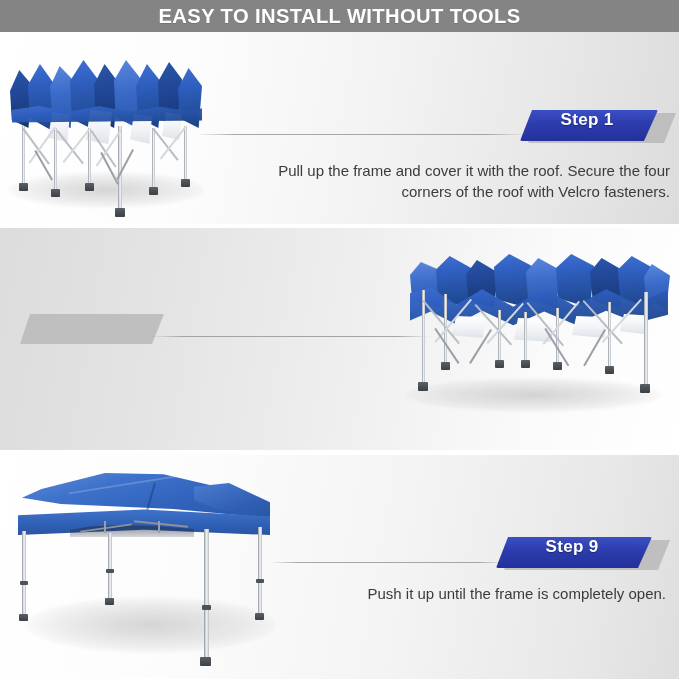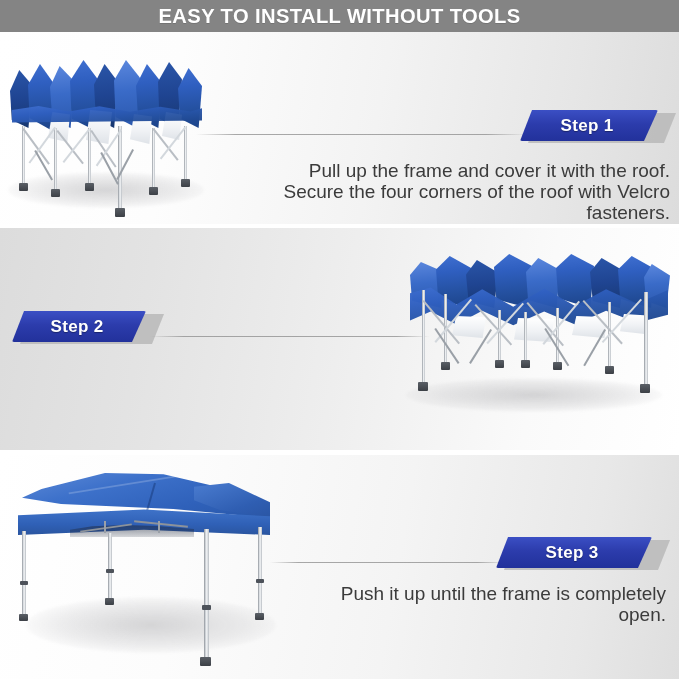--- a/index.html
+++ b/index.html
@@ -51,37 +51,37 @@
     position:absolute; top:3px; left:8px; height:30px; width:100%;
     background:#b8b8b8;
     clip-path:polygon(10px 0, 100% 0, calc(100% - 12px) 100%, 0 100%);
     opacity:.85;
   }
   .badge-body {
     position:absolute; top:0; left:0; height:31px; width:calc(100% - 10px);
     background:linear-gradient(180deg,#3b4fc4 0%,#2c3cac 45%,#22319b 100%);
     clip-path:polygon(12px 0, 100% 0, calc(100% - 14px) 100%, 0 100%);
     border-radius:2px;
-    display:flex; align-items:center; justify-content:center;
+    display:flex; justify-content:center;
   }
   .badge-label {
     color:#ffffff; font-size:17px; font-weight:bold;
     letter-spacing:.3px;
     text-shadow:0 1px 1px rgba(0,0,0,.35);
     transform:translateX(-2px);
   }
   #badge1 { left:520px; top:78px;  width:148px; }
   #badge2 { left:12px;  top:311px; width:144px; }
   #badge3 { left:496px; top:537px; width:166px; }
 
   
   .caption {
     position:absolute;
     color:#3b3b3b;
-    font-size:19px;
+    font-size:15px;
     line-height:21px;
   }
   #cap1 { left:270px; top:128px; width:400px; text-align:right; }
 
   
   .photo { position:absolute; }
   .stage { position:absolute; inset:0; }
 
   .shadow-ellipse {
     position:absolute;
@@ -193,23 +193,20 @@
 
   <div class="caption" id="cap1">Pull up the frame and cover it with the roof. Secure the four corners of the roof with Velcro fasteners.</div>
 </div>
 
 <div class="gap" id="gap1"></div>
 
 <div class="section" id="sec2">
 
   <div class="badge-wrap" id="badge2" style="top:83px;">
     <div class="badge-shadow"></div>
-    <div class="badge-body">
-      <span class="badge-label">Step 2</span>
-    </div>
   </div>
 
   <div class="connector" style="left:150px; top:108px; width:280px;"></div>
 
 
   <div class="photo" style="left:396px; top:14px; width:278px; height:176px;">
     <div class="stage">
       <div class="shadow-ellipse" style="left:10px; top:136px; width:256px; height:34px;"></div>
 
       <div class="peak lite" style="left:14px;  top:20px; width:34px; height:46px; clip-path:polygon(32% 0,100% 22%,92% 100%,6% 84%,0 28%);"></div>
@@ -307,18 +304,18 @@
       <div class="foot" style="left:247px; top:152px; width:9px; height:7px;"></div>
       <div style="position:absolute; left:248px; top:118px; width:8px; height:4px; background:#4d525a; border-radius:1px;"></div>
     </div>
   </div>
 
   <div class="connector" style="left:270px; top:107px; width:236px;"></div>
 
   <div class="badge-wrap" id="badge3" style="top:82px;">
     <div class="badge-shadow"></div>
     <div class="badge-body">
-      <span class="badge-label">Step 3</span>
+      <span class="badge-label">Step 9</span>
     </div>
   </div>
 
   <div class="caption" style="left:340px; top:128px; width:326px; text-align:right;">Push it up until the frame is completely open.</div>
 </div>
 
 </body></html>

